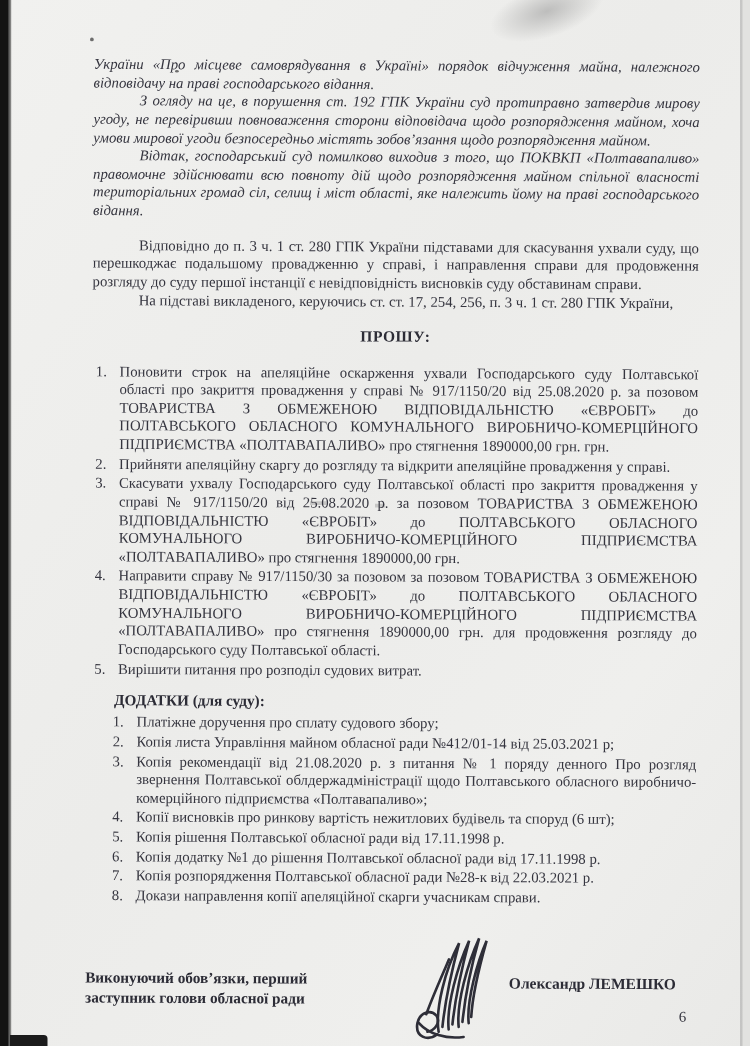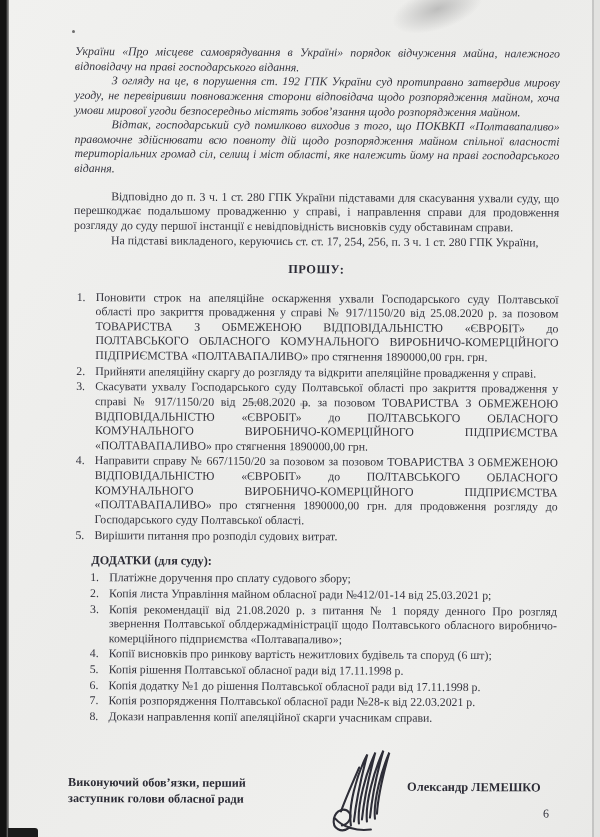--- a/index.html
+++ b/index.html
@@ -113,21 +113,21 @@
       <li>
         <span class="num">2.</span>
         <span>Прийняти апеляційну скаргу до розгляду та відкрити апеляційне провадження у справі.</span>
       </li>
       <li>
         <span class="num">3.</span>
         <span>Скасувати ухвалу Господарського суду Полтавської області про закриття провадження у справі № 917/1150/20 від 25.08.2020 р. за позовом ТОВАРИСТВА З ОБМЕЖЕНОЮ ВІДПОВІДАЛЬНІСТЮ «ЄВРОБІТ» до ПОЛТАВСЬКОГО ОБЛАСНОГО КОМУНАЛЬНОГО ВИРОБНИЧО-КОМЕРЦІЙНОГО ПІДПРИЄМСТВА «ПОЛТАВАПАЛИВО» про стягнення 1890000,00 грн.</span>
       </li>
       <li>
         <span class="num">4.</span>
-        <span>Направити справу № 667/1150/20 за позовом за позовом ТОВАРИСТВА З ОБМЕЖЕНОЮ ВІДПОВІДАЛЬНІСТЮ «ЄВРОБІТ» до ПОЛТАВСЬКОГО ОБЛАСНОГО КОМУНАЛЬНОГО ВИРОБНИЧО-КОМЕРЦІЙНОГО ПІДПРИЄМСТВА «ПОЛТАВАПАЛИВО» про стягнення 1890000,00 грн. для продовження розгляду до Господарського суду Полтавської області.</span>
+        <span>Направити справу № 917/1150/30 за позовом за позовом ТОВАРИСТВА З ОБМЕЖЕНОЮ ВІДПОВІДАЛЬНІСТЮ «ЄВРОБІТ» до ПОЛТАВСЬКОГО ОБЛАСНОГО КОМУНАЛЬНОГО ВИРОБНИЧО-КОМЕРЦІЙНОГО ПІДПРИЄМСТВА «ПОЛТАВАПАЛИВО» про стягнення 1890000,00 грн. для продовження розгляду до Господарського суду Полтавської області.</span>
       </li>
       <li>
         <span class="num">5.</span>
         <span>Вирішити питання про розподіл судових витрат.</span>
       </li>
     </ol>
 
     <div class="att-head">ДОДАТКИ (для суду):</div>
 
     <ol class="att">

